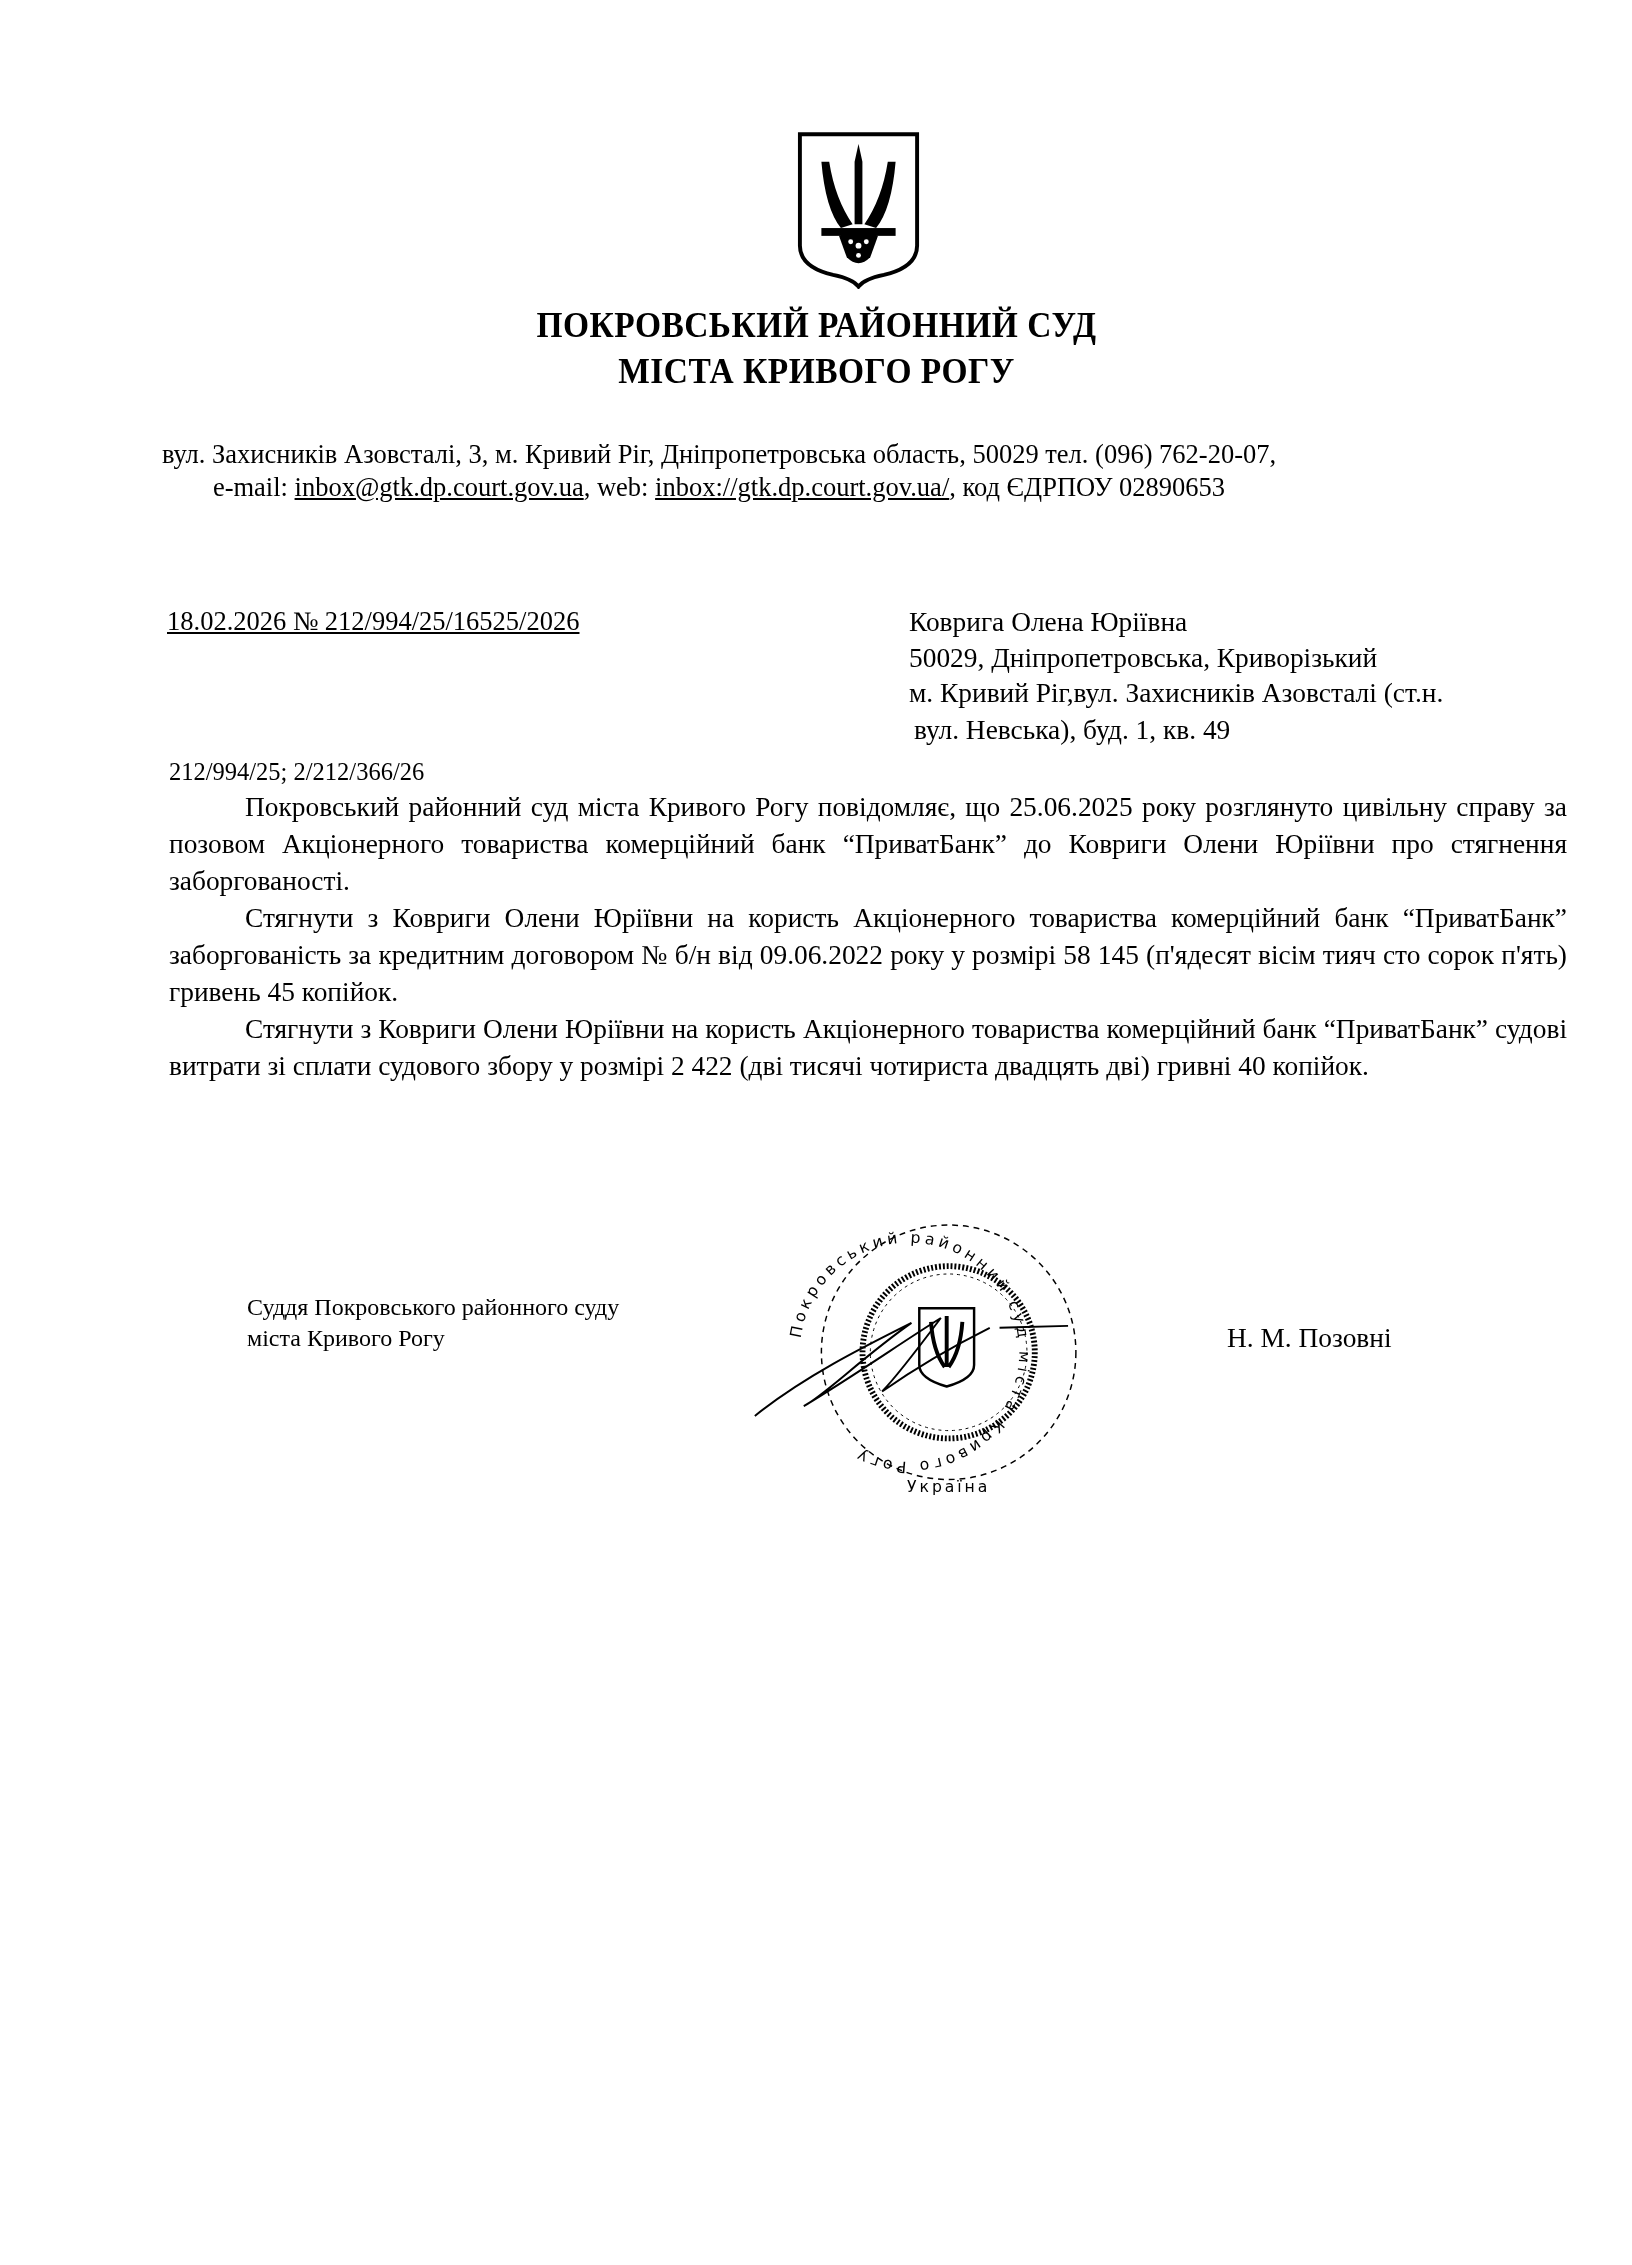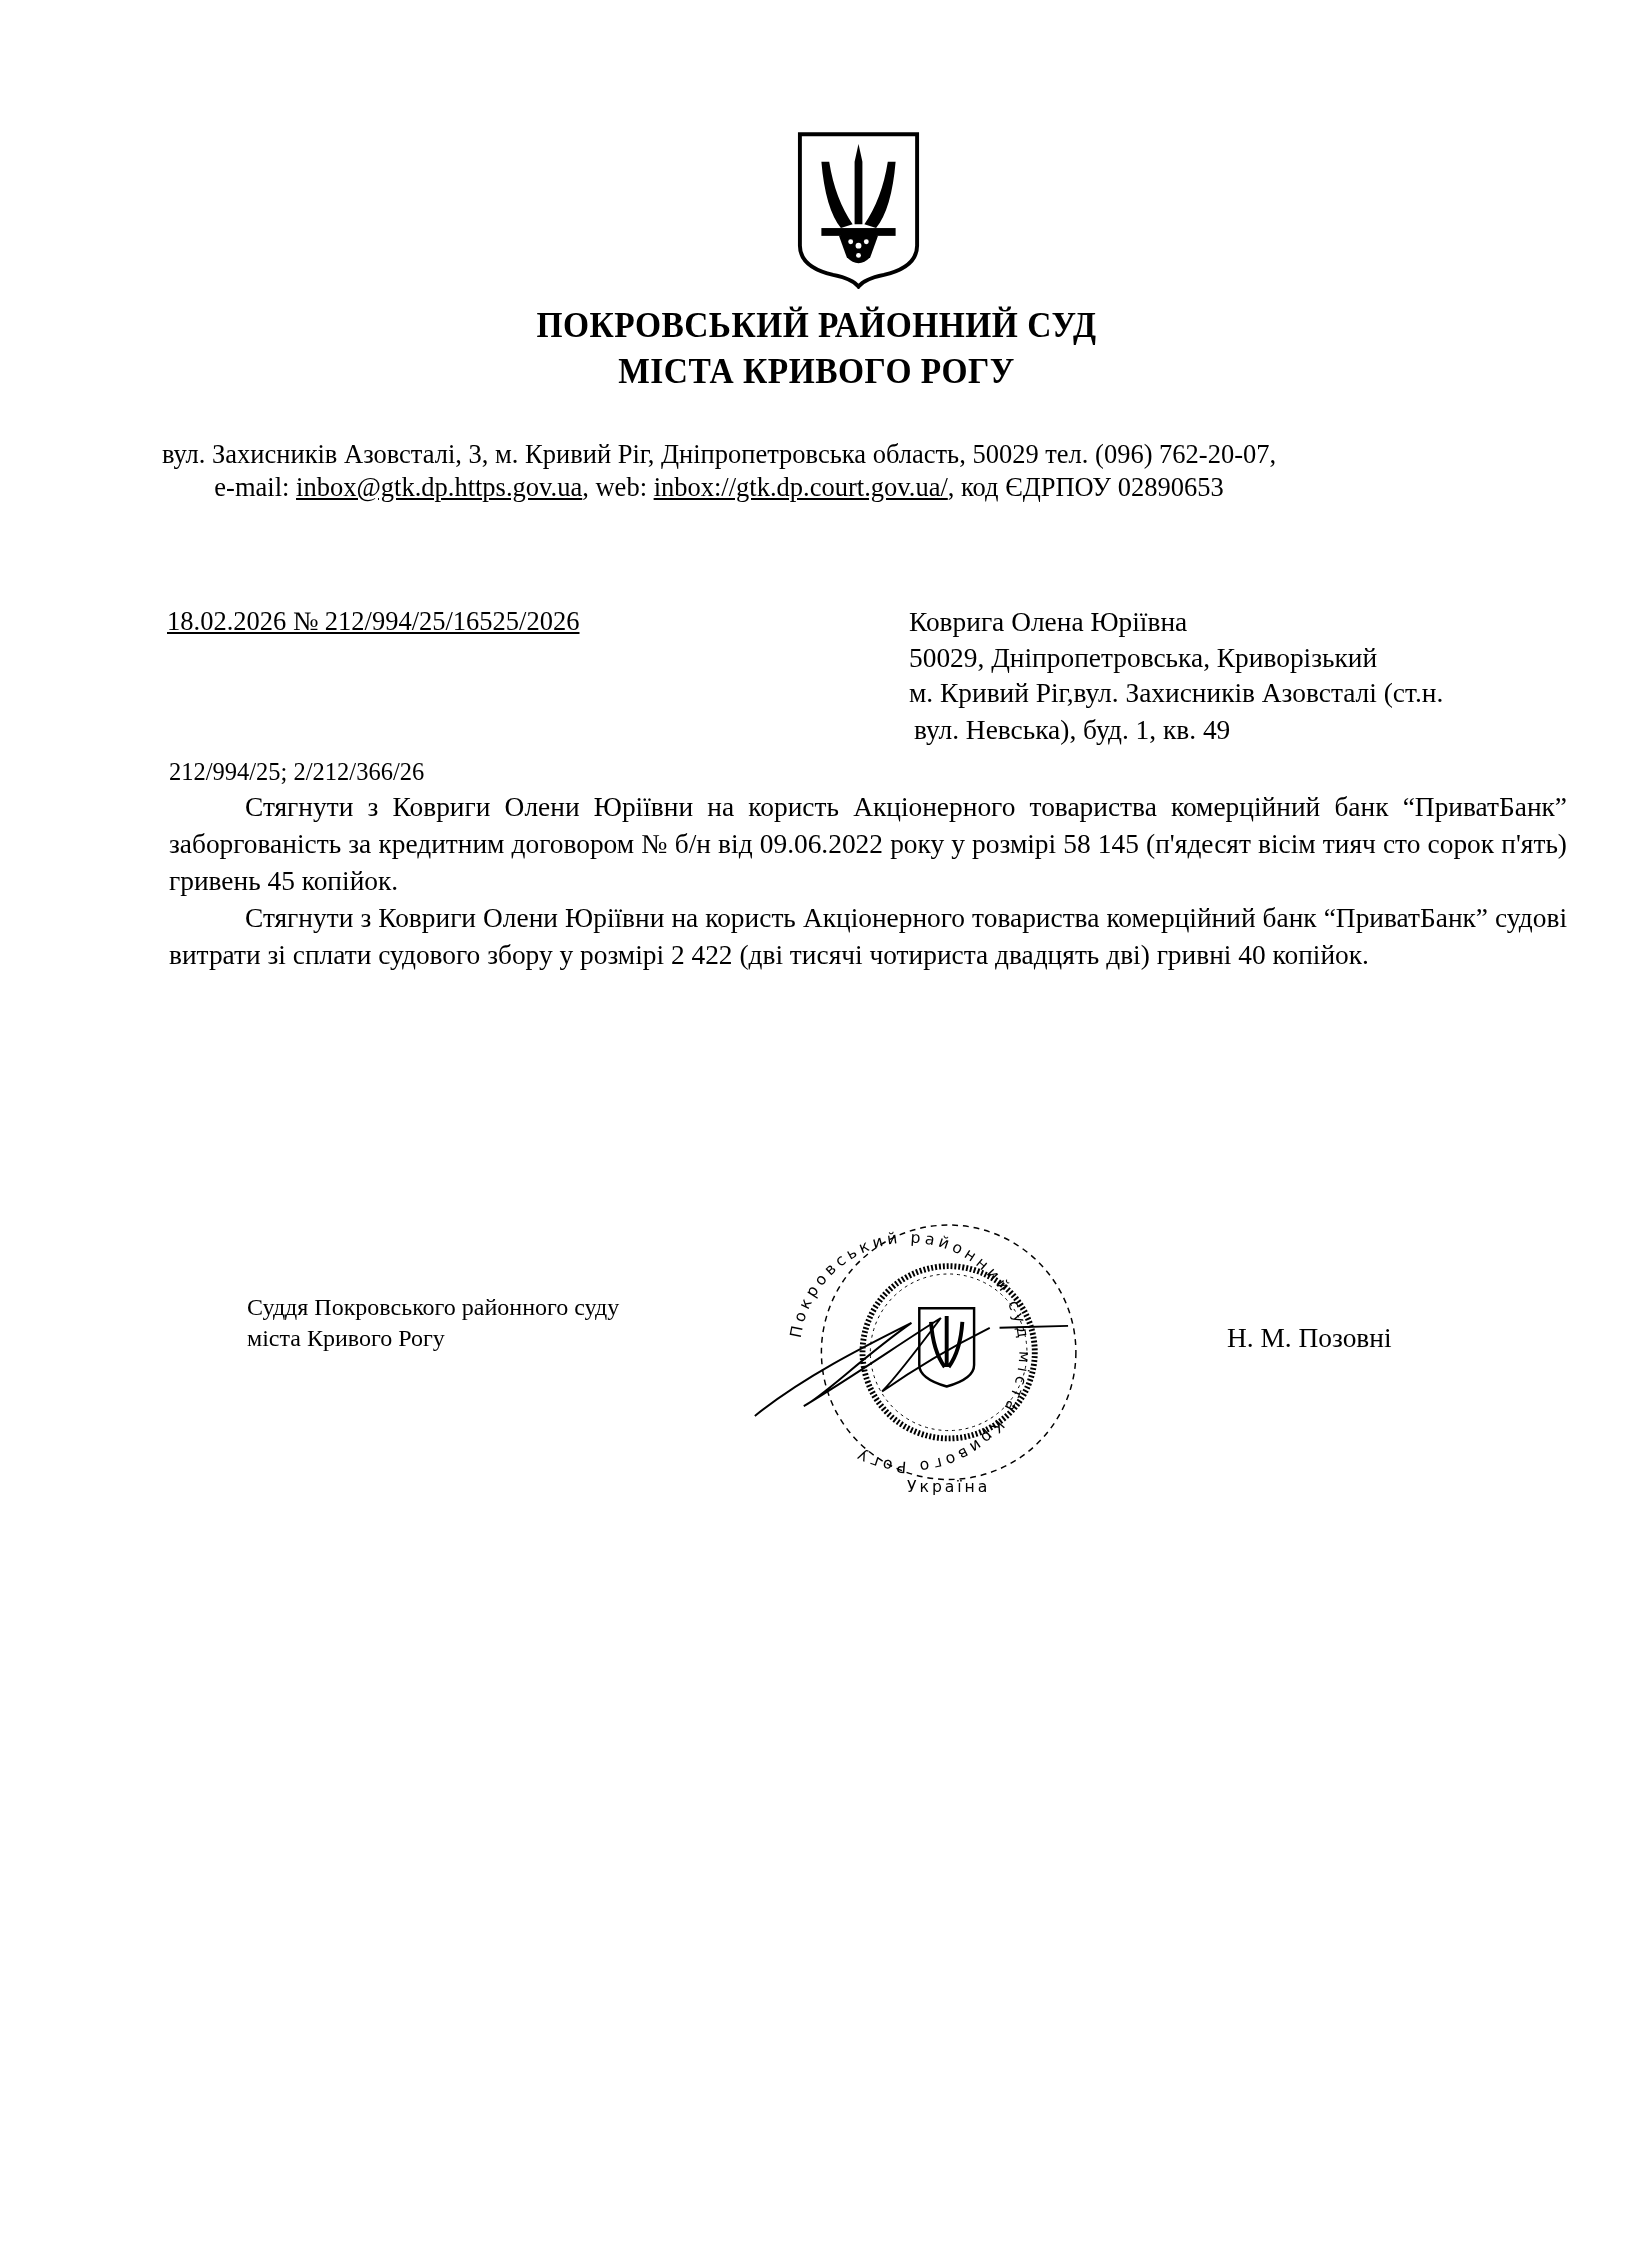--- a/index.html
+++ b/index.html
@@ -51,33 +51,34 @@
     <circle cx="56" cy="114" r="2.5" fill="#fff"></circle>
     <circle cx="72" cy="114" r="2.5" fill="#fff"></circle>
     <circle cx="64" cy="128" r="2.5" fill="#fff"></circle>
 </svg>
 
 <div id="title1" class="abs title">ПОКРОВСЬКИЙ РАЙОННИЙ СУД</div>
 <div id="title2" class="abs title">МІСТА КРИВОГО РОГУ</div>
 
 <div id="addr1" class="abs hdr-line">вул. Захисників Азовсталі, 3, м. Кривий Ріг,  Дніпропетровська область, 50029 тел. (096) 762-20-07,</div>
 <div id="addr2" class="abs hdr-line">
-  <span>e-mail: </span><span class="ul">inbox@gtk.dp.https.gov.ua</span><span>,  web: </span><span class="ul">inbox://gtk.dp.court.gov.ua/</span><span>, код ЄДРПОУ 02890653</span>
+  <span>e-mail: </span><span class="ul">inbox@gtk.dp.court.gov.ua</span><span>,  web: </span><span class="ul">inbox://gtk.dp.court.gov.ua/</span><span>, код ЄДРПОУ 02890653</span>
 </div>
 
 <div class="abs reg">18.02.2026 №  212/994/25/16525/2026</div>
 
 <div id="recip-name" class="abs recip">Коврига Олена Юріївна</div>
 <div id="recip-l1" class="abs recip">50029,  Дніпропетровська,  Криворізький</div>
 <div id="recip-l2" class="abs recip">м. Кривий Ріг,вул. Захисників Азовсталі (ст.н.</div>
 <div id="recip-l3" class="abs recip">вул. Невська), буд. 1, кв. 49</div>
 
 <div class="abs case-refs">212/994/25; 2/212/366/26</div>
 
 <div id="body-text" class="abs">
+  <p>Покровський районний суд міста Кривого Рогу  повідомляє, що 25.06.2025 року розглянуто цивільну справу за позовом Акціонерного товариства комерційний банк “ПриватБанк” до Ковриги Олени Юріївни про стягнення заборгованості.</p>
   <p>Стягнути з  Ковриги Олени Юріївни на користь Акціонерного товариства комерційний банк “ПриватБанк” заборгованість за кредитним договором № б/н від 09.06.2022 року у розмірі 58 145 (п'ядесят вісім тияч сто сорок п'ять) гривень 45 копійок.</p>
   <p>Стягнути з  Ковриги Олени Юріївни на користь Акціонерного товариства комерційний банк “ПриватБанк” судові витрати зі сплати судового збору у розмірі 2 422 (дві тисячі чотириста двадцять дві) гривні 40 копійок.</p>
 </div>
 
 <div id="sig1" class="abs sig-left">Суддя  Покровського районного суду</div>
 <div id="sig2" class="abs sig-left">міста Кривого Рогу</div>
 
 <svg id="stamp" class="abs" viewBox="0 0 430 330">
   <defs>
     <path id="outerArc" d="M 168 175 m -112 0 a 112 112 0 1 1 224 0 a 112 112 0 1 1 -224 0"></path>

